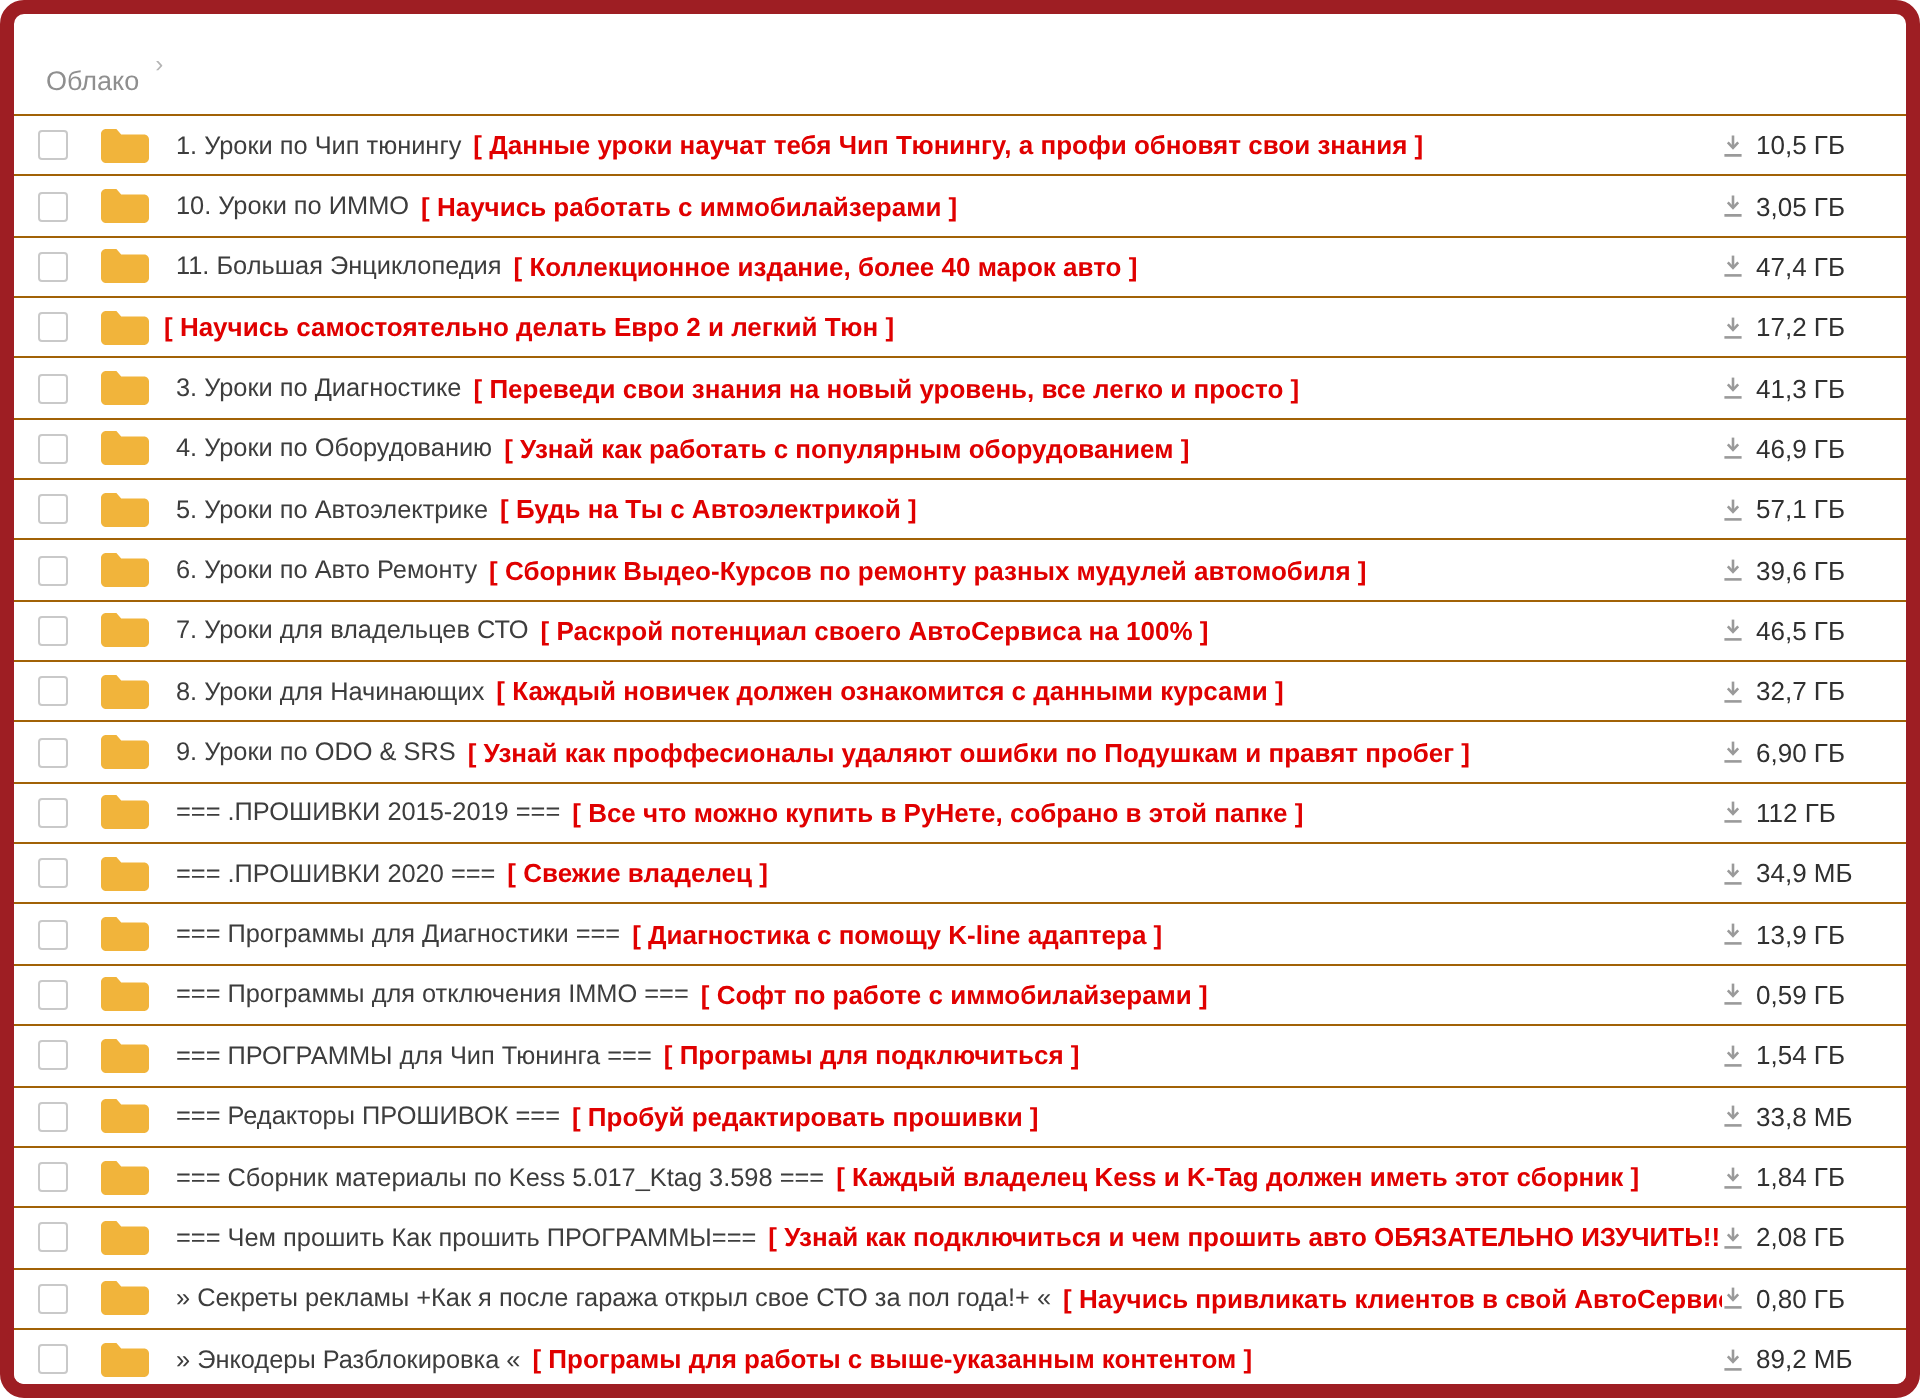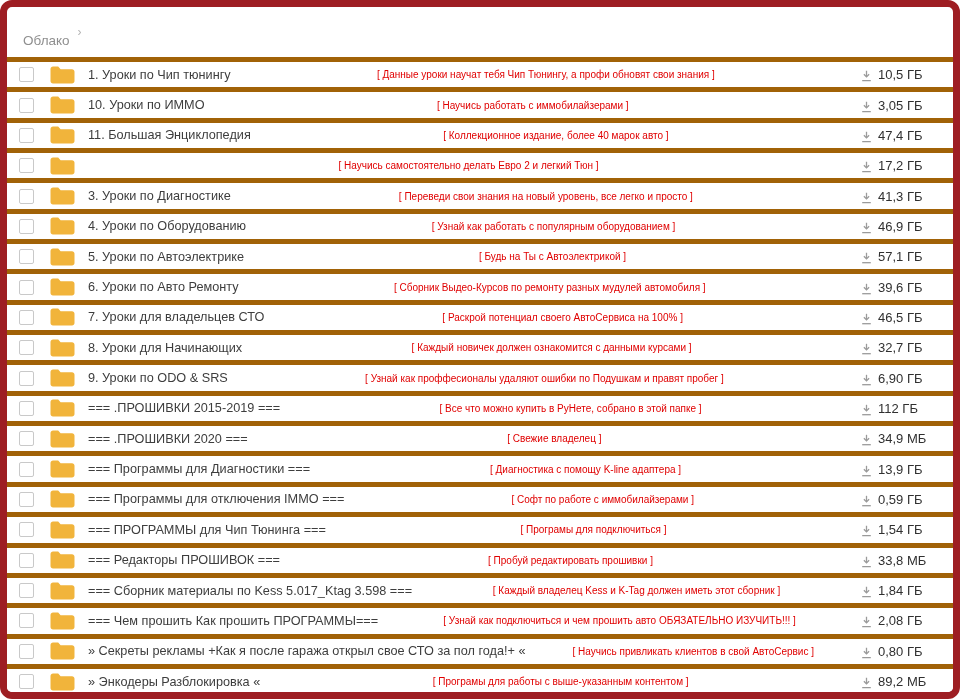--- a/index.html
+++ b/index.html
@@ -11,37 +11,37 @@
   }
   .breadcrumb{
     height:50px;display:flex;align-items:center;
     padding-left:16px;gap:8px;
   }
   .crumb-label{color:#8f8f8f;font-size:13.5px;cursor:pointer;margin-top:16px;}
   .crumb-chevron{color:#b4b4b4;font-size:12px;line-height:1;}
   .list{}
   .row{
     display:flex;align-items:center;height:30.35px;
-    border-top:5px solid #a16207;
+    border-top:1px solid #a16207;
     padding:0 14px 0 6px;box-sizing:border-box;background:#fff;
   }
   .cb{
     width:13px;height:13px;flex:0 0 auto;margin-left:6px;
     border:1px solid #c9c9c9;border-radius:2px;background:#fff;cursor:pointer;
   }
   .folder{margin-left:15px;flex:0 0 auto;display:flex;align-items:center;}
   .name{
     margin-left:12px;font-size:12.7px;color:#3d3d3d;
     white-space:nowrap;cursor:pointer;
   }
   .note{
-    flex:1;text-align:center;font-size:10px;font-weight:normal;
+    flex:1;text-align:left;font-size:13px;font-weight:bold;
     color:#e00000;white-space:nowrap;padding:0 6px;overflow:hidden;
   }
-  .right{flex:0 0 auto;width:78px;display:flex;align-items:flex-end;gap:6px;}
+  .right{flex:0 0 auto;width:78px;display:flex;align-items:center;gap:6px;}
   .dl{display:flex;align-items:center;cursor:pointer;}
   .size{font-size:13px;color:#303030;white-space:nowrap;}
 </style>
 </head>
 <body>
 
 <div class="screen">
 
   <div class="breadcrumb">
     <span class="crumb-label">Облако</span>

